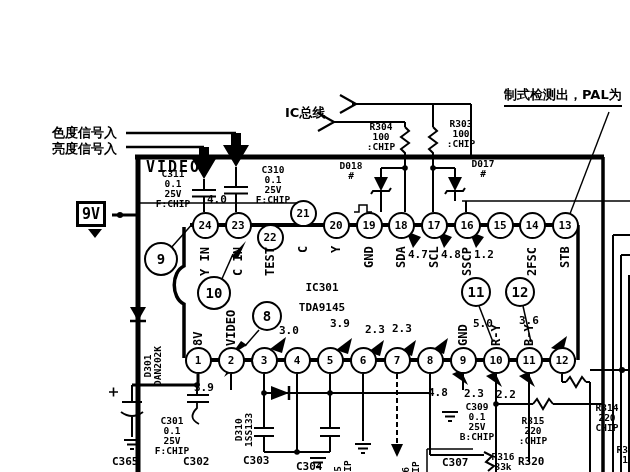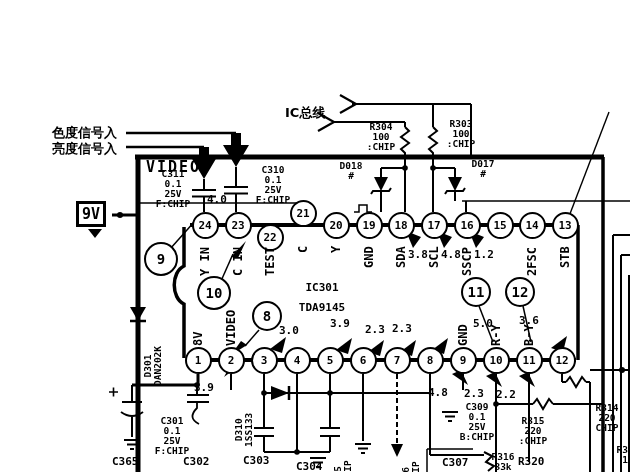--- a/index.html
+++ b/index.html
@@ -225,20 +225,21 @@
       <polygon points="452,374 468,385 461,370"></polygon>
       <polygon points="486,376 502,387 495,372"></polygon>
       <polygon points="519,376 535,387 528,372"></polygon>
       <polygon points="240,365 224,377 232,362"></polygon>
     </g>
   </svg>
 
   <div class="cjk" style="left:52px;top:124px">色度信号入</div>
   <div class="cjk" style="left:52px;top:140px">亮度信号入</div>
   <div class="cjk" style="left:285px;top:104px">IC总线</div>
+  <div class="cjk underl" style="left:504px;top:86px">制式检测出，PAL为</div>
 
   <div id="vbox">9V</div>
 
   <div class="lbl video" style="left:146px;top:158px">VIDEO</div>
 
   <div class="comp" style="left:290px;top:278px;width:64px;font-size:11px;line-height:20px"><span>IC301</span>
 <span>TDA9145</span></div>
 
   <div class="comp" style="left:150px;top:169px;width:46px">C311
 0.1
@@ -311,21 +312,21 @@
       <div class="pin" style="left: 256.5px; top: 211.5px; margin-top: 12px;">22</div>
       <div class="vlbl" style="left: 264px; top: 276px;">TEST</div>
       <div class="pin" style="left: 289.5px; top: 200px; text-align: right;">21</div>
       <div class="vlbl" style="left: 297px; top: 253px;">C</div>
       <div class="pin" style="left: 322.5px; top: 211.5px;">20</div>
       <div class="vlbl" style="left: 330px; top: 253px;">Y</div>
       <div class="pin" style="left: 355.5px; top: 211.5px;">19</div>
       <div class="vlbl" style="left: 363px; top: 268px;">GND</div>
       <div class="pin" style="left: 387.5px; top: 211.5px;">18</div>
       <div class="vlbl" style="left: 395px; top: 268px;">SDA</div>
-      <div class="lbl" style="left: 408px; top: 249px;">3.8</div>
+      <div class="lbl" style="left: 408px; top: 249px;">4.7</div>
       <div class="pin" style="left: 420.5px; top: 211.5px;">17</div>
       <div class="vlbl" style="left: 428px; top: 268px;">SCL</div>
       <div class="lbl" style="left: 441px; top: 249px;">4.8</div>
       <div class="pin" style="left: 453.5px; top: 211.5px;">16</div>
       <div class="vlbl" style="left: 461px; top: 276px;">SSCP</div>
       <div class="lbl" style="left: 474px; top: 249px;">1.2</div>
       <div class="pin" style="left: 486.5px; top: 211.5px;">15</div>
       <div class="pin" style="left: 518.5px; top: 211.5px;">14</div>
       <div class="vlbl" style="left: 526px; top: 276px;">2FSC</div>
       <div class="pin" style="left: 551.5px; top: 211.5px;">13</div>

